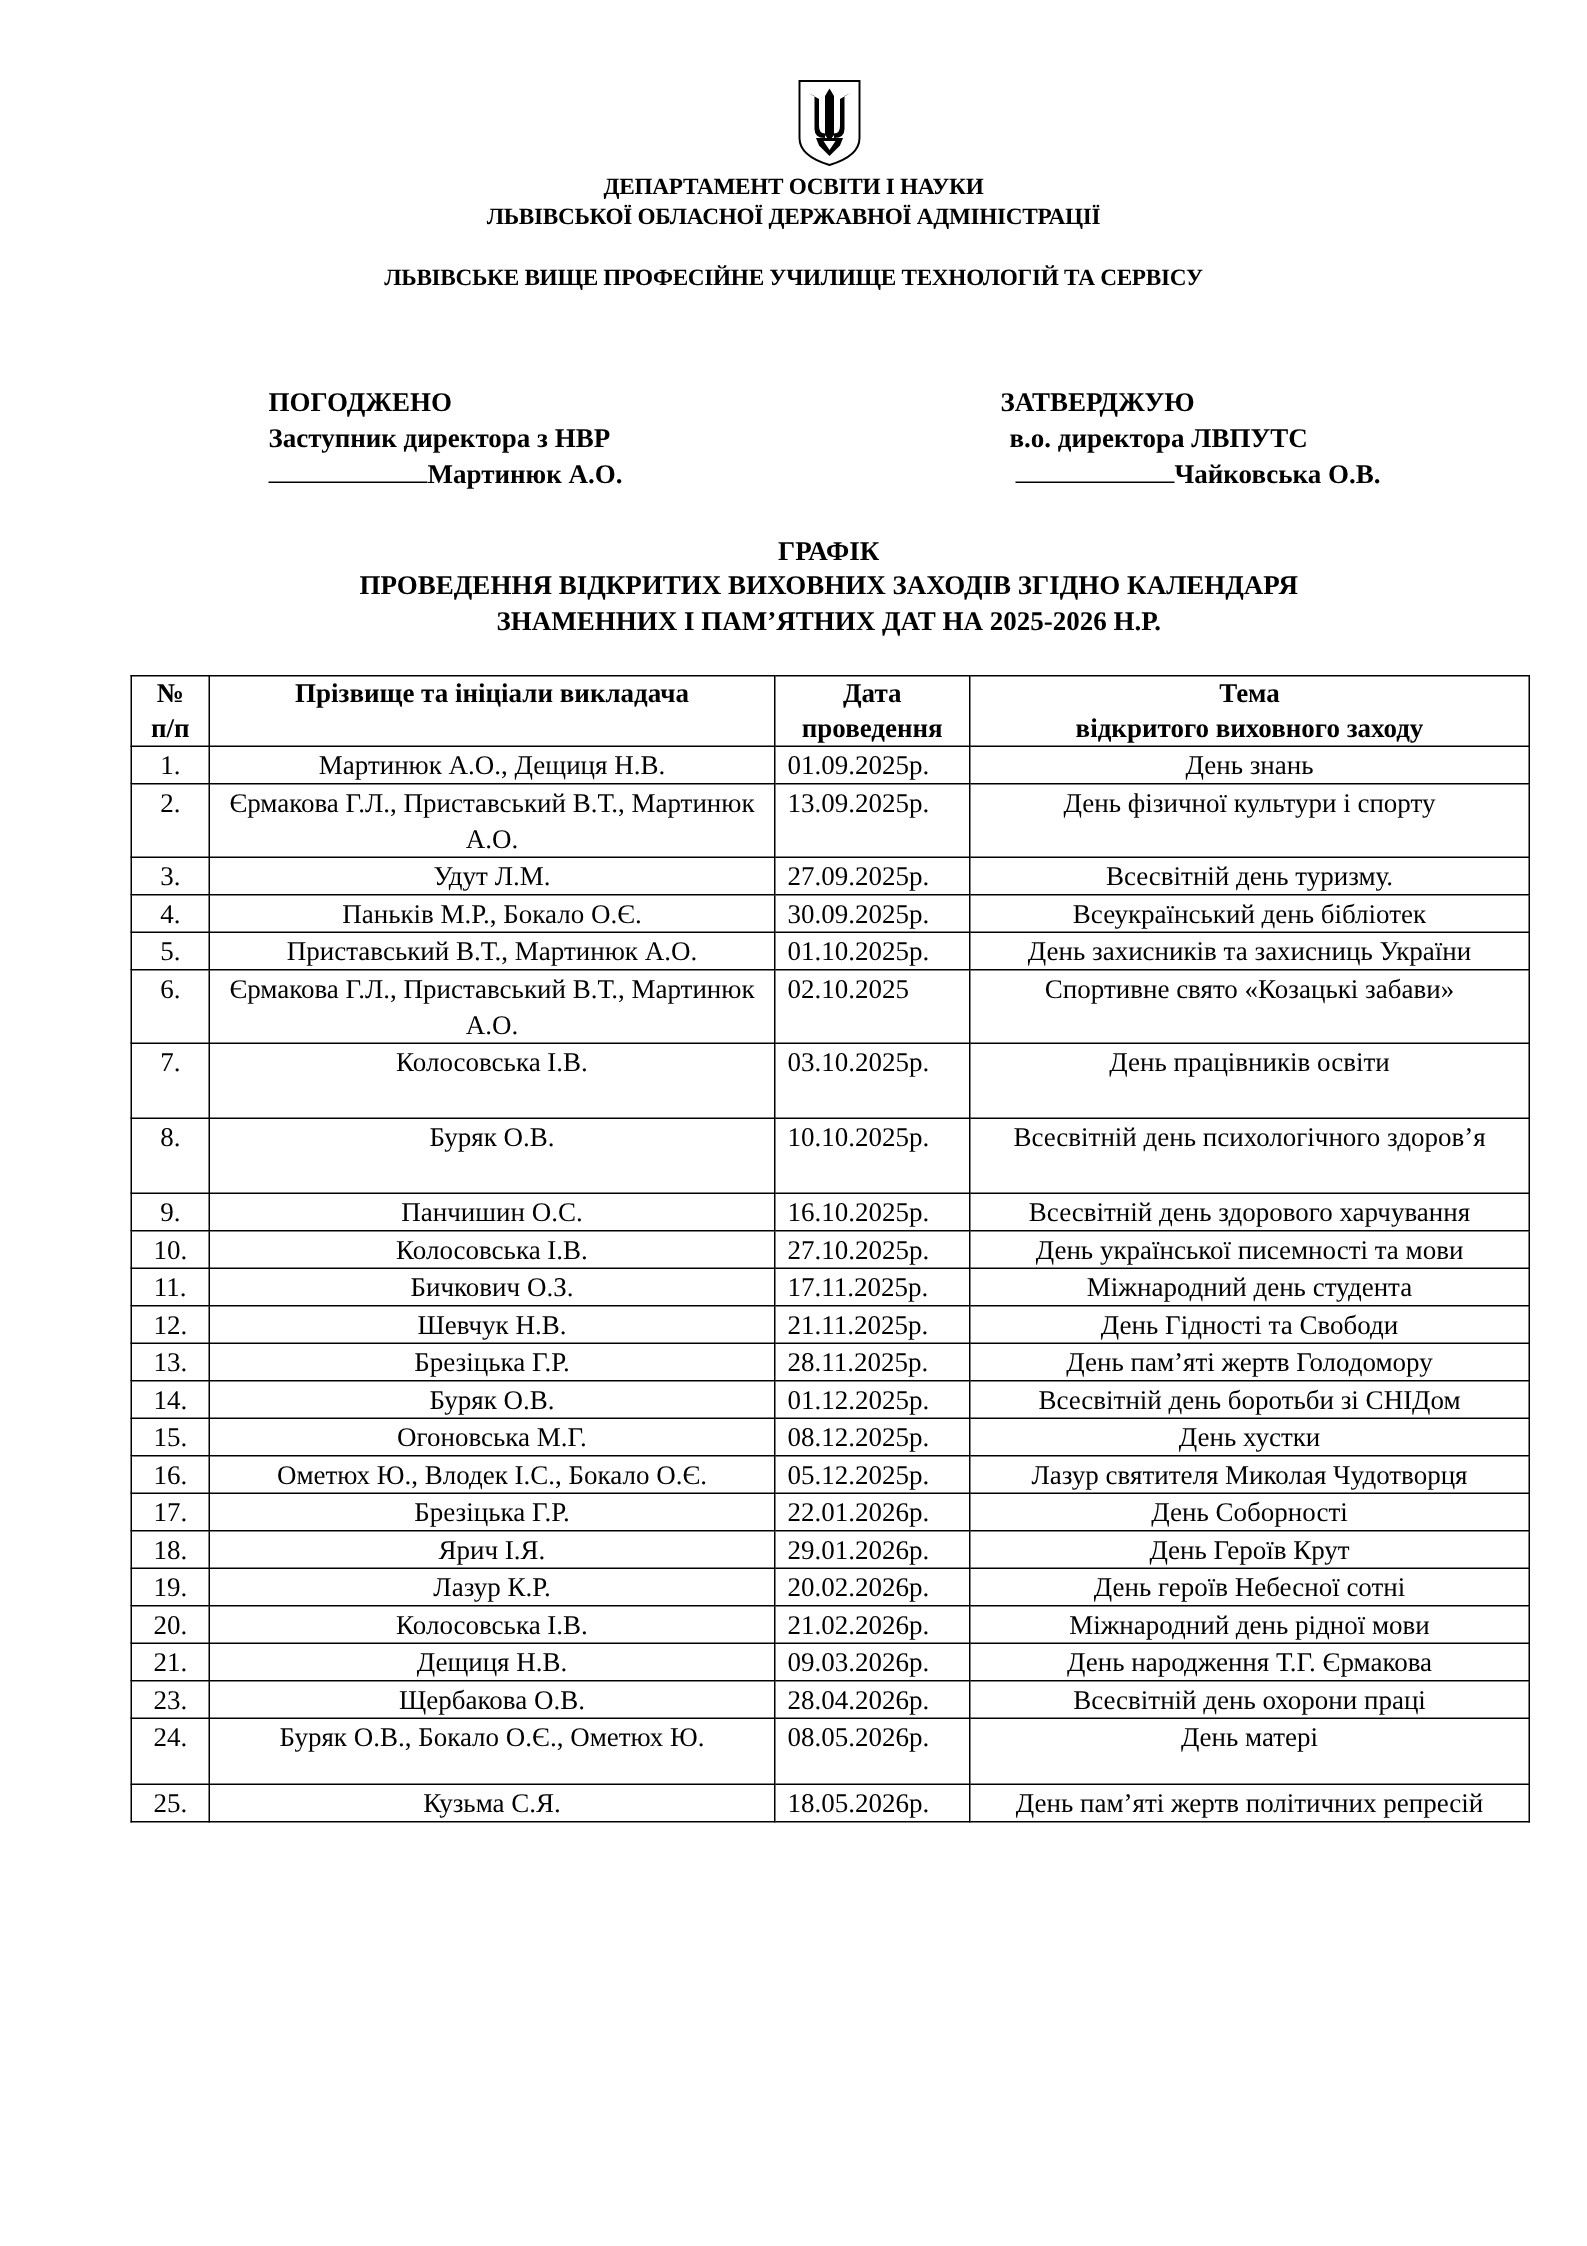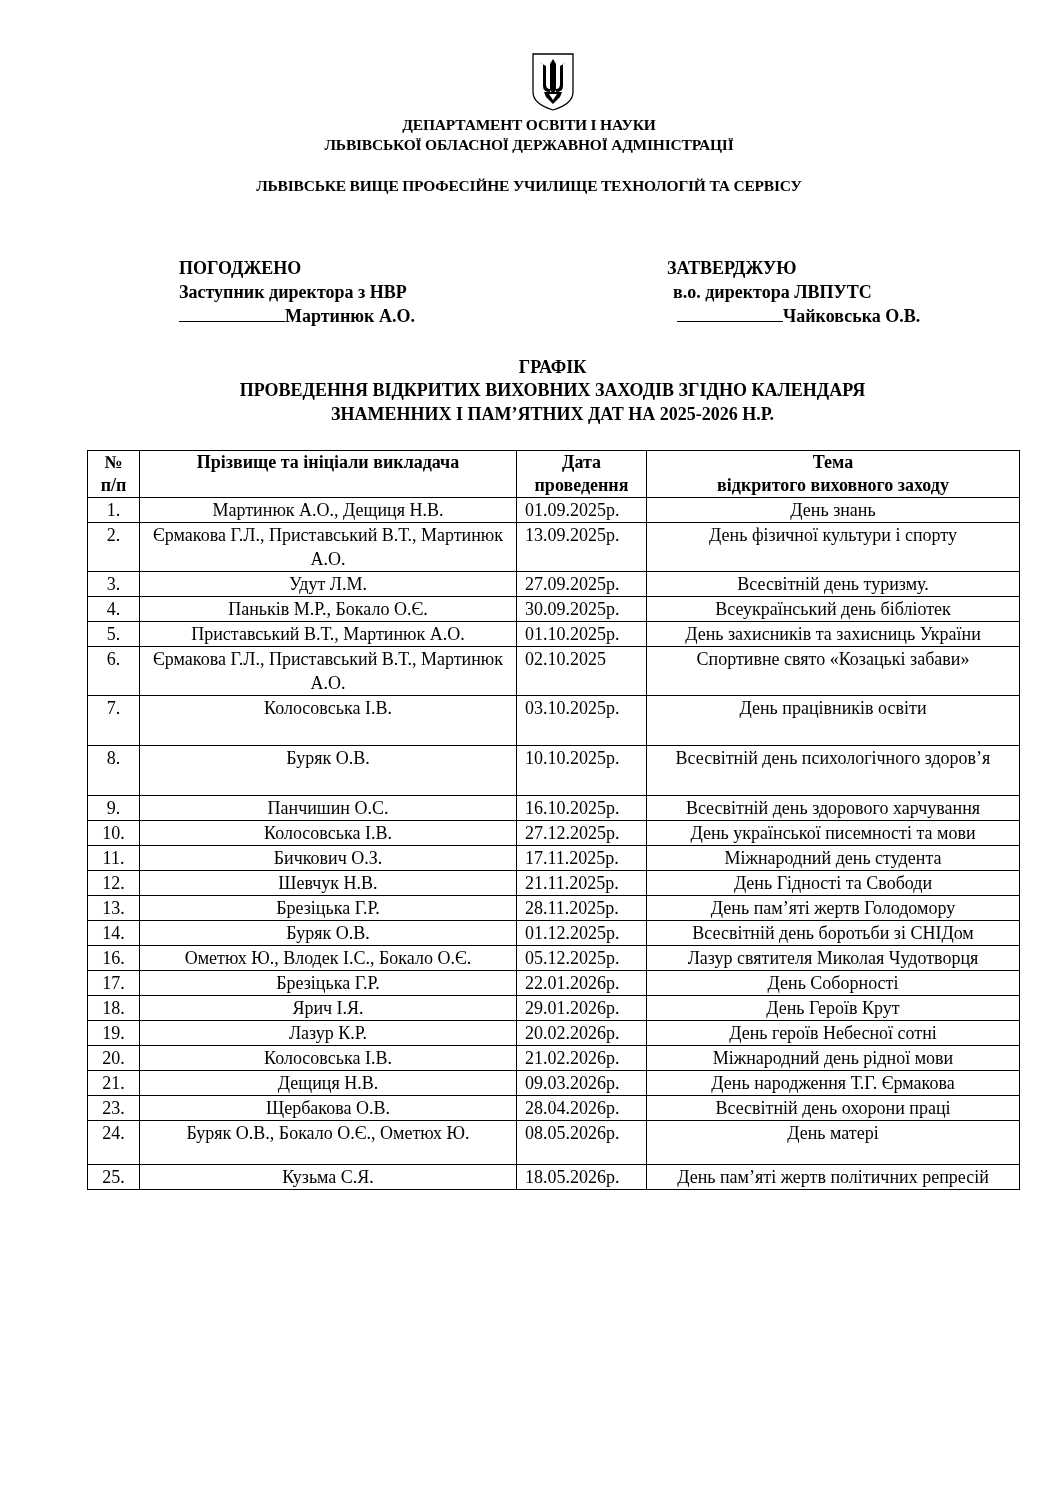--- a/index.html
+++ b/index.html
@@ -136,21 +136,21 @@
       </tr>
       <tr>
         <td class="num">9.</td>
         <td>Панчишин О.С.</td>
         <td class="date">16.10.2025р.</td>
         <td>Всесвітній день здорового харчування</td>
       </tr>
       <tr>
         <td class="num">10.</td>
         <td>Колосовська І.В.</td>
-        <td class="date">27.12.2025р.</td>
+        <td class="date">27.10.2025р.</td>
         <td>День української писемності та мови</td>
       </tr>
       <tr>
         <td class="num">11.</td>
         <td>Бичкович О.З.</td>
         <td class="date">17.11.2025р.</td>
         <td>Міжнародний день студента</td>
       </tr>
       <tr>
         <td class="num">12.</td>
@@ -162,20 +162,26 @@
         <td class="num">13.</td>
         <td>Брезіцька Г.Р.</td>
         <td class="date">28.11.2025р.</td>
         <td>День пам’яті жертв Голодомору</td>
       </tr>
       <tr>
         <td class="num">14.</td>
         <td>Буряк О.В.</td>
         <td class="date">01.12.2025р.</td>
         <td>Всесвітній день боротьби зі СНІДом</td>
+      </tr>
+      <tr>
+        <td class="num">15.</td>
+        <td>Огоновська М.Г.</td>
+        <td class="date">08.12.2025р.</td>
+        <td>День хустки</td>
       </tr>
       <tr>
         <td class="num">16.</td>
         <td>Ометюх Ю., Влодек І.С., Бокало О.Є.</td>
         <td class="date">05.12.2025р.</td>
         <td>Лазур святителя Миколая Чудотворця</td>
       </tr>
       <tr>
         <td class="num">17.</td>
         <td>Брезіцька Г.Р.</td>

